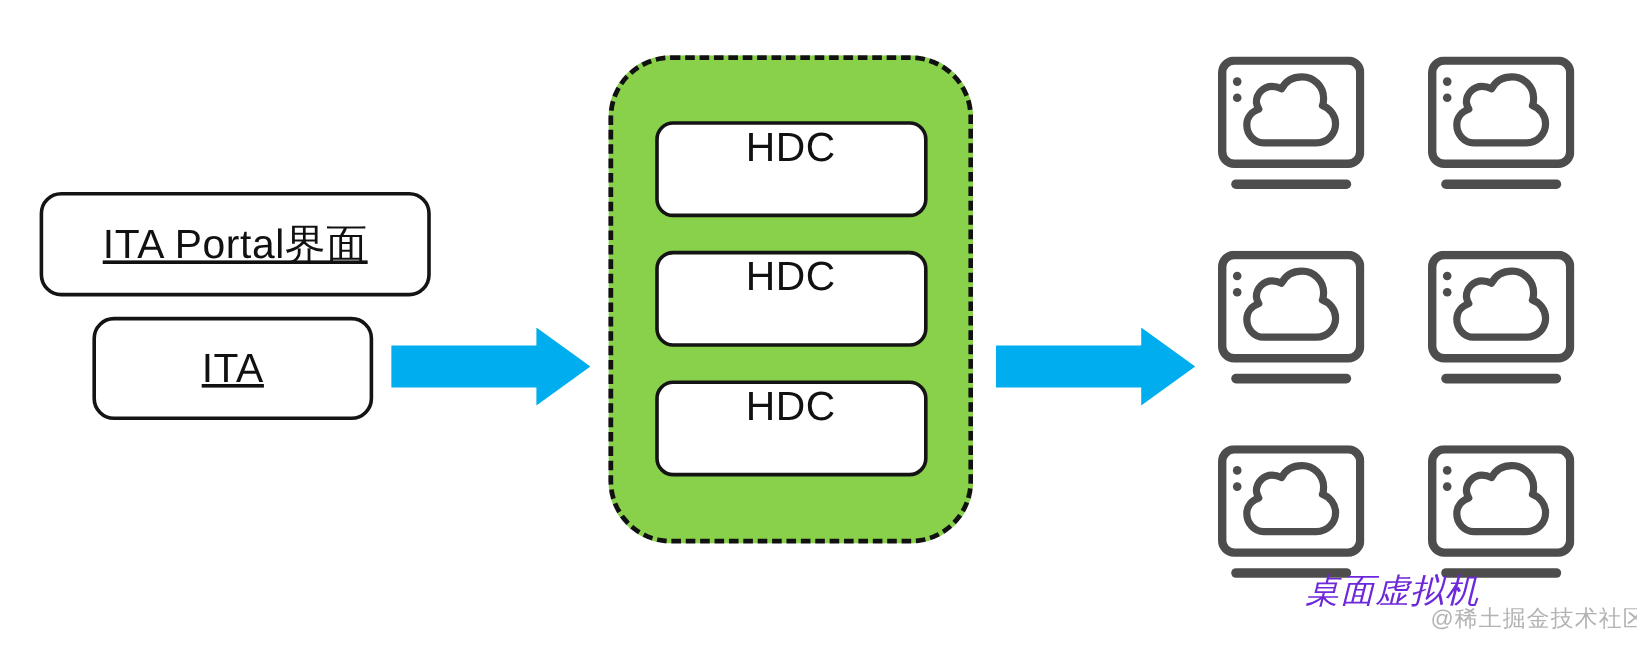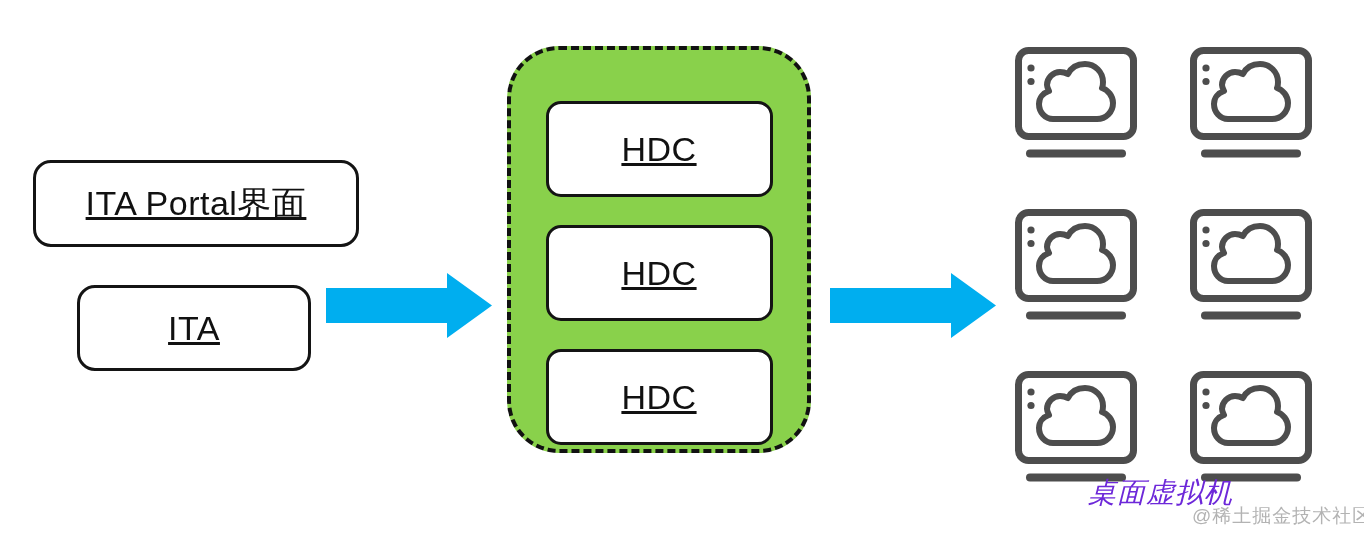--- a/index.html
+++ b/index.html
@@ -7,37 +7,37 @@
     width:1364px;height:547px;position:relative;overflow:hidden;
     font-family:"Liberation Sans","DejaVu Sans",sans-serif;color:#111;
   }
   
   .node-box{
     position:absolute;display:flex;align-items:center;justify-content:center;
     background:#ffffff;border:3px solid #141414;border-radius:18px;
     font-size:34px;letter-spacing:0.5px;white-space:nowrap;text-decoration:underline;
   }
   #portal-box{left:33px;top:160px;width:320px;height:81px;}
-  #ita-box{left:77px;top:285px;width:228px;height:80px;}
+  #ita-box{left:77px;top:264px;width:228px;height:80px;}
   
   .arrow{position:absolute;top:273px;width:166px;height:65px;}
   #arrow-1{left:326px;}
   #arrow-2{left:830px;}
   
   #hdc-cluster{
     position:absolute;left:507px;top:46px;width:304px;height:407px;
     box-sizing:border-box;background:#89D14B;border:4px dashed #111111;
     border-radius:52px;display:flex;flex-direction:column;align-items:center;
     padding-top:51px;gap:28px;
   }
   .hdc-box{
-    width:227px;height:96px;box-sizing:border-box;flex:0 0 auto;
+    width:227px;height:80px;box-sizing:border-box;flex:0 0 auto;
     background:#ffffff;border:3px solid #141414;border-radius:15px;
-    display:flex;align-items:center;justify-content:center;
-    font-size:34px;letter-spacing:0.5px;text-decoration:underline;
+    display:flex;justify-content:center;
+    font-size:34px;letter-spacing:0.5px;
   }
   
   #vm-grid{
     position:absolute;left:1015px;top:47px;
     display:grid;grid-template-columns:122px 122px;column-gap:53px;row-gap:50px;
   }
   .vm-icon{width:122px;height:112px;display:block;}
   
   #vm-caption{
     position:absolute;left:1088px;top:474px;font-size:28px;color:#6d28d9;

